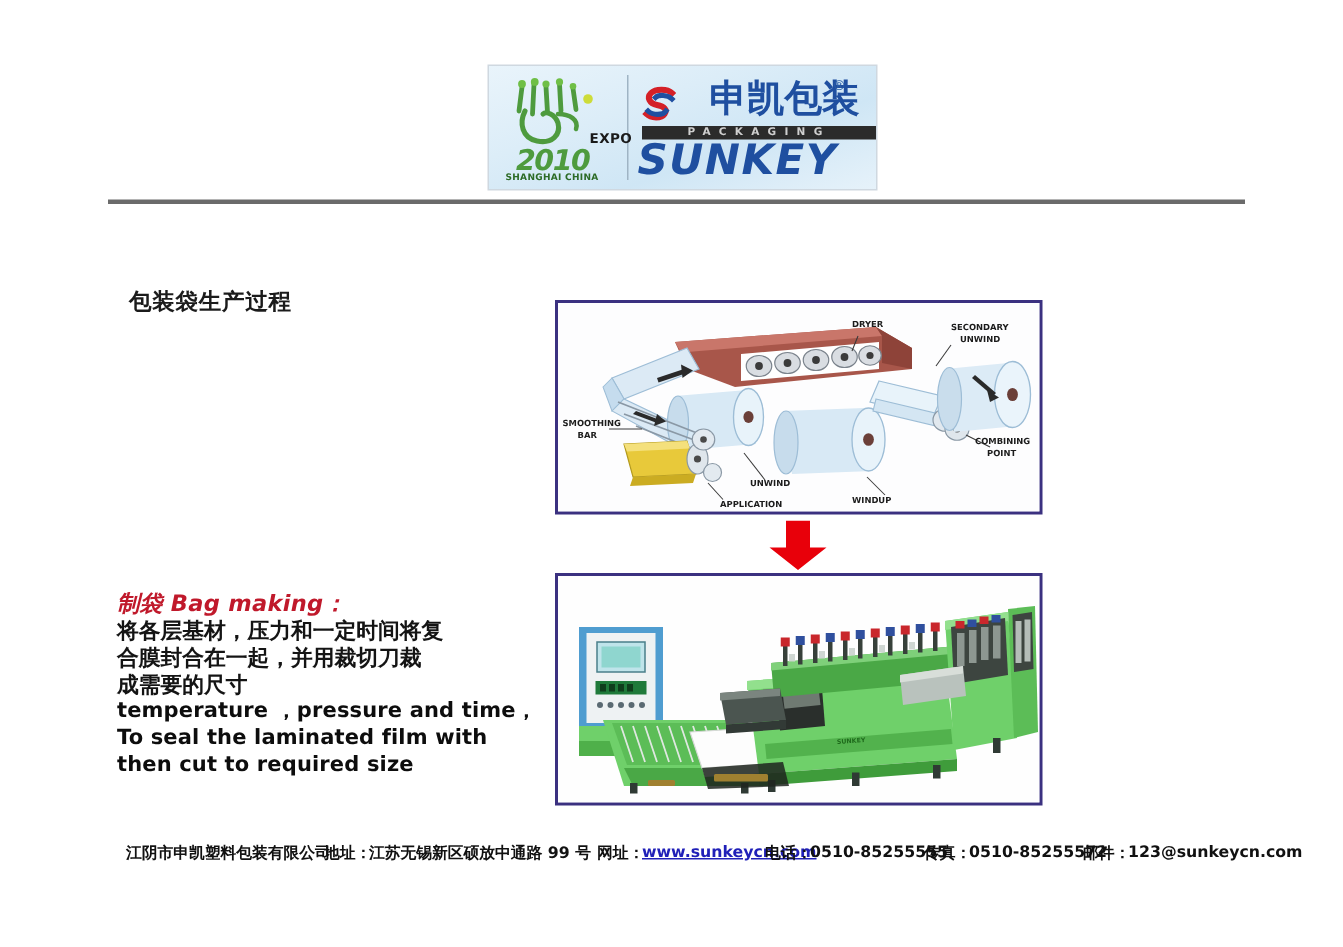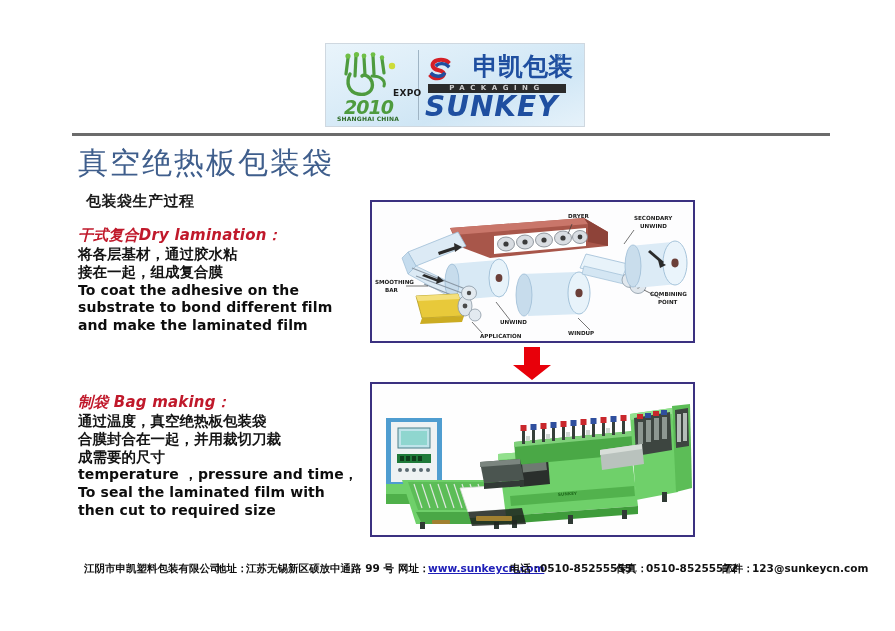--- a/index.html
+++ b/index.html
@@ -103,21 +103,21 @@
     position: absolute;
     left: 136px;
     top: 9px;
     font-size: 9px;
     color: #2b5fa8;
   }
   .sk-packaging {
     position: absolute;
     left: 9px;
     top: 40px;
-    width: 138px;
+    width: 156px;
     height: 9px;
     background: #2b2b2b;
     color: #cfcfcf;
     font-size: 7px;
     font-weight: bold;
     letter-spacing: 5.5px;
     text-align: center;
     line-height: 9px;
     overflow: hidden;
   }
@@ -276,35 +276,26 @@
         <path d="M5 17 C8 20 15 20 17 17" fill="none" stroke="#1F4FA0" stroke-width="3.4" stroke-linecap="square"></path>
       </svg>
       <div class="sk-cn">申凯包装</div>
       <div class="sk-reg">®</div>
       <div class="sk-packaging">PACKAGING</div>
       <div class="sk-sunkey">SUNKEY</div>
     </div>
   </div>
 
   <div id="title-rule"></div>
-  <div id="page-title">真空绝热板包装袋</div>
   <div id="subtitle">包装袋生产过程</div>
 
-  <div class="block" id="block-lamination">
-    <div class="block-heading">干式复合Dry lamination：</div>
-    <div class="cn-line">将各层基材，通过胶水粘</div>
-    <div class="cn-line">接在一起，组成复合膜</div>
-    <div class="en-line">To coat the adhesive on the</div>
-    <div class="en-line">substrate to bond different film</div>
-    <div class="en-line">and make the laminated film</div>
-  </div>
 
   <div class="block" id="block-bagmaking">
     <div class="block-heading">制袋 Bag making：</div>
-    <div class="cn-line">通过温度，真空绝热板包装袋</div>
+    <div class="cn-line">将各层基材，压力和一定时间将复</div>
     <div class="cn-line">合膜封合在一起，并用裁切刀裁</div>
     <div class="cn-line">成需要的尺寸</div>
     <div class="en-line">temperature ，pressure and time，</div>
     <div class="en-line">To seal the laminated film with</div>
     <div class="en-line">then cut to required size</div>
   </div>
 
   <div class="img-frame" id="frame-lamination">
     <svg class="lam-svg" viewBox="0 0 321 139">
       <rect x="0" y="0" width="321" height="139" fill="#fdfdfe"></rect>

